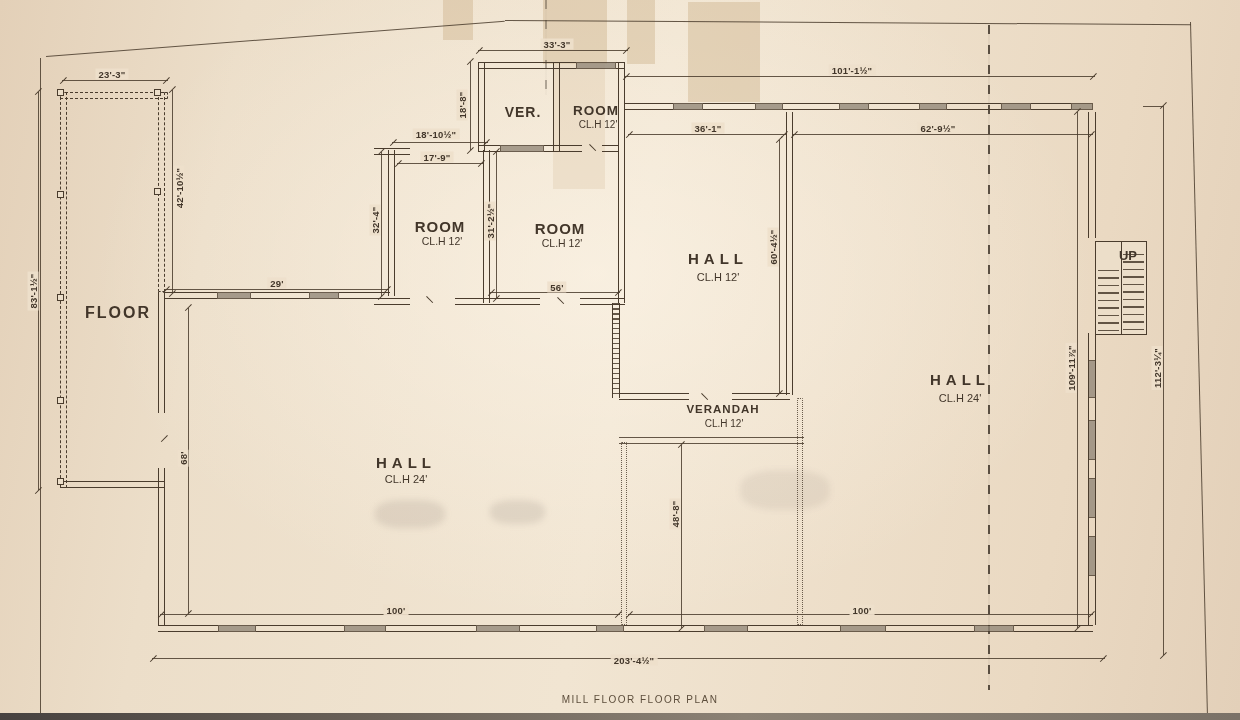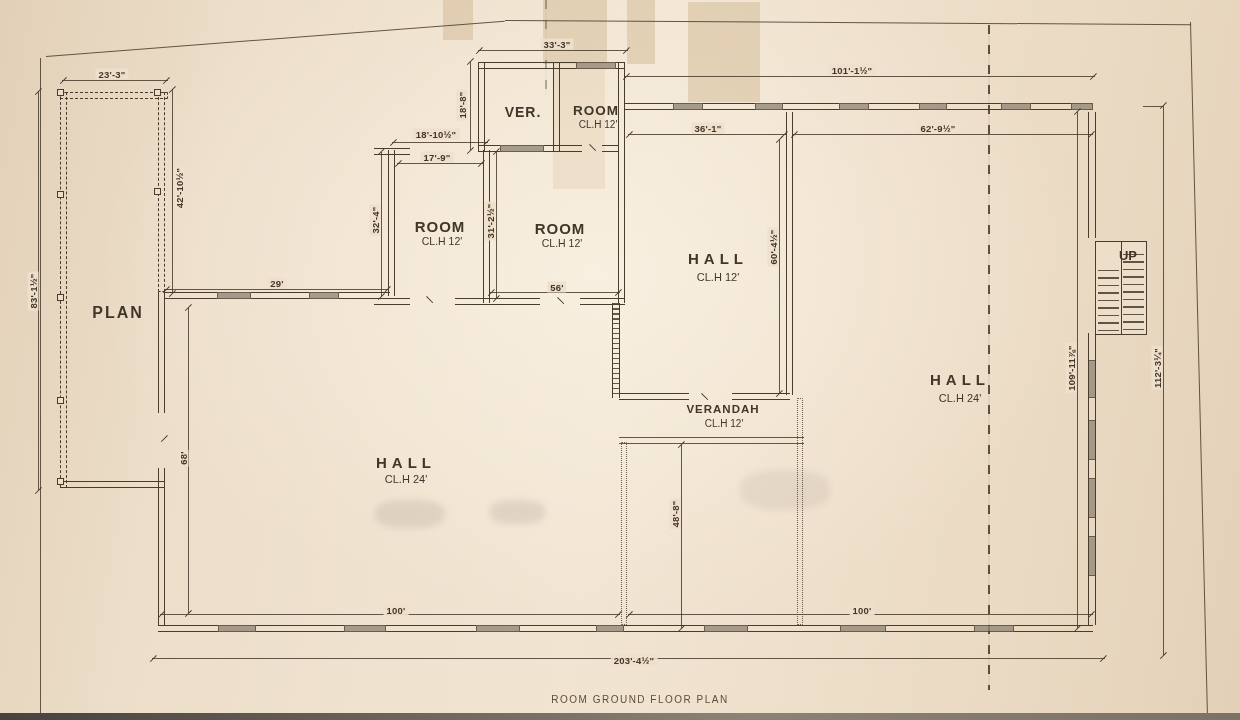--- a/index.html
+++ b/index.html
@@ -230,21 +230,21 @@
   <div class="dim-h" style="left:152px;top:658px;width:953px;"></div>
   <div class="dim-lbl h" style="left:634px;top:660px;">203'-4½"</div>
 
   <div class="dim-v" style="left:1077px;top:112px;height:516px;"></div>
   <div class="dim-lbl v" style="left:1071px;top:368px;">109'-11⅞"</div>
 
   <div class="line" style="left:1143px;top:106px;width:20px;height:1px;"></div>
   <div class="dim-v" style="left:1163px;top:106px;height:549px;"></div>
   <div class="dim-lbl v" style="left:1157px;top:368px;">112'-3¼"</div>
 
-  <div class="room" style="left:118px;top:313px;font-size:16px;letter-spacing:2px;">PLAN</div>
+  <div class="room" style="left:118px;top:313px;font-size:16px;letter-spacing:2px;">FLOOR</div>
 
   <div class="room" style="left:523px;top:112px;font-size:14px;">VER.</div>
 
   <div class="room" style="left:596px;top:110px;font-size:13.5px;">ROOM</div>
   <div class="clh" style="left:598px;top:124px;font-size:10px;">CL.H 12'</div>
 
   <div class="room" style="left:440px;top:226px;">ROOM</div>
   <div class="clh" style="left:442px;top:241px;">CL.H 12'</div>
 
   <div class="room" style="left:560px;top:228px;">ROOM</div>
@@ -261,15 +261,15 @@
 
   <div class="room" style="left:723px;top:409px;font-size:11.5px;">VERANDAH</div>
   <div class="clh" style="left:724px;top:423px;font-size:10px;">CL.H 12'</div>
 
   <div class="tick" style="left:425px;top:299px;transform:rotate(45deg);"></div>
   <div class="tick" style="left:556px;top:300px;transform:rotate(45deg);"></div>
   <div class="tick" style="left:588px;top:147px;transform:rotate(45deg);"></div>
   <div class="tick" style="left:700px;top:396px;transform:rotate(45deg);"></div>
   <div class="tick" style="left:160px;top:438px;transform:rotate(-45deg);"></div>
 
-  <div class="clh" style="left:640px;top:699px;font-size:10px;letter-spacing:1.5px;color:#5d4e3c;">ROOM GROUND FLOOR PLAN</div>
+  <div class="clh" style="left:640px;top:699px;font-size:10px;letter-spacing:1.5px;color:#5d4e3c;">MILL FLOOR FLOOR PLAN</div>
 
 </div>
 
 </body></html>

